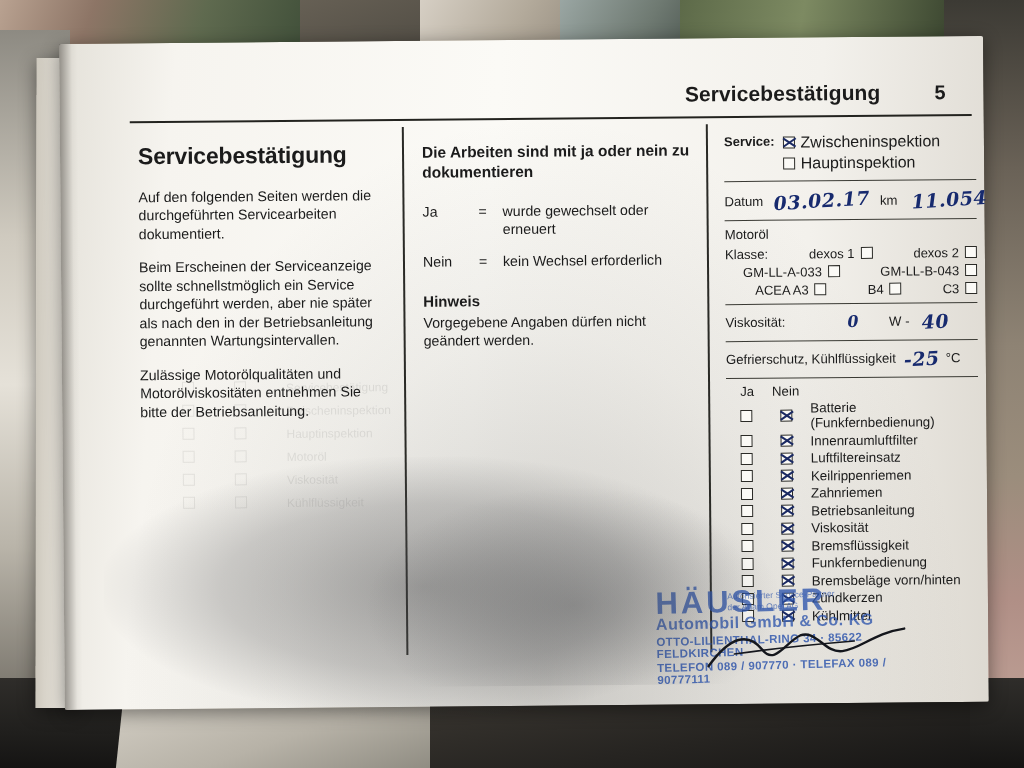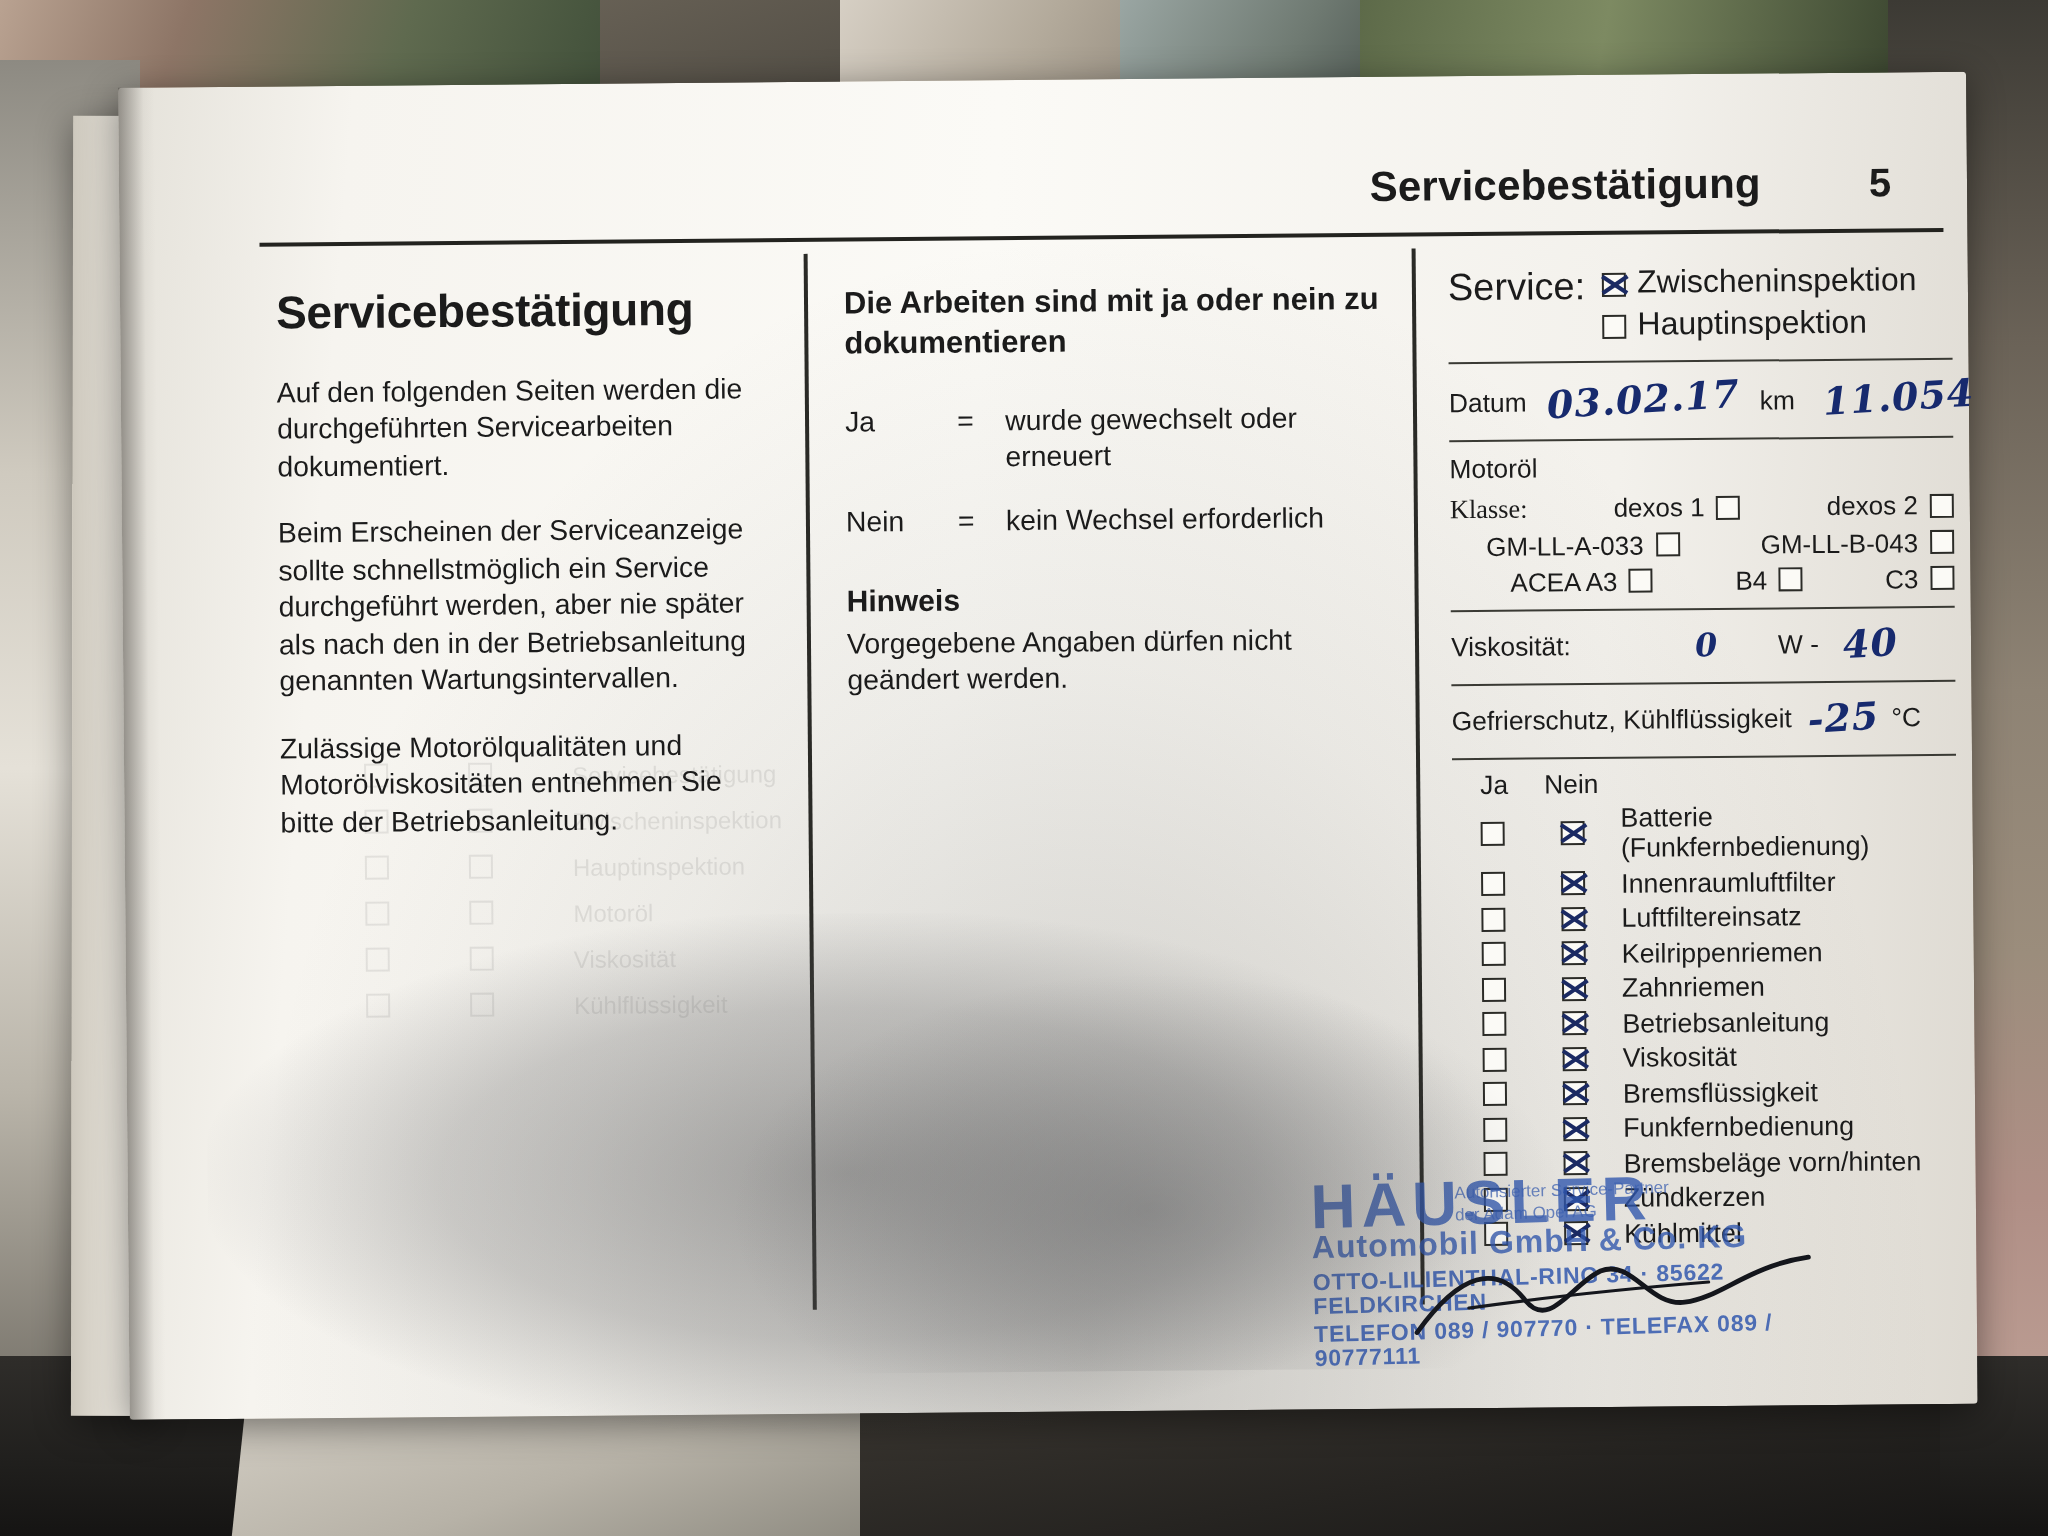--- a/index.html
+++ b/index.html
@@ -238,21 +238,21 @@
     font-style: italic;
     font-weight: bold;
     letter-spacing: 0.5px;
     transform: rotate(-3deg);
     display: inline-block;
   }
   .hand-sm { font-size: 16px; }
   .hand-md { font-size: 19px; }
 
   .svc-head { display: flex; gap: 8px; align-items: flex-start; }
-  .svc-label { font-size: 19px; }
+  .svc-label { font-size: 13px; font-weight: bold; }
 
   .kv { display: flex; align-items: center; }
   .kv .lbl { font-size: 13.2px; }
 
   .oil-grid { font-size: 13px; }
   .oil-row {
     display: flex;
     align-items: center;
     justify-content: space-between;
     margin: 3px 0;
@@ -453,21 +453,21 @@
               <span class="lbl">km</span>
               <span class="hand hand-md" style="margin-left:10px;">11.054</span>
             </div>
 
             <div class="hline"></div>
 
             <div class="form-line" style="margin:4px 0 2px 0;">Motoröl</div>
 
             <div class="oil-grid">
               <div class="oil-row">
-                <span class="lbl" style="font-size:13.2px;font-family:Liberation Serif, serif;">Klasse:</span>
+                <span class="lbl" style="font-size:13.2px;">Klasse:</span>
                 <span class="oil-cell">
                   <span>dexos 1</span>
                   <span class="cb"></span>
                 </span>
                 <span class="oil-cell">
                   <span>dexos 2</span>
                   <span class="cb"></span>
                 </span>
               </div>
               <div class="oil-row" style="padding-left:18px;">

